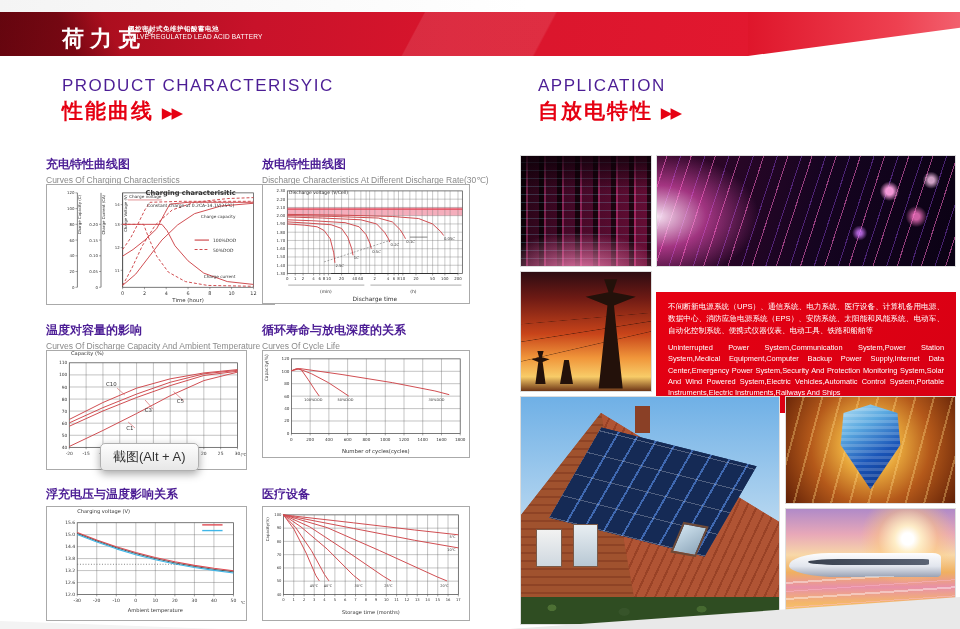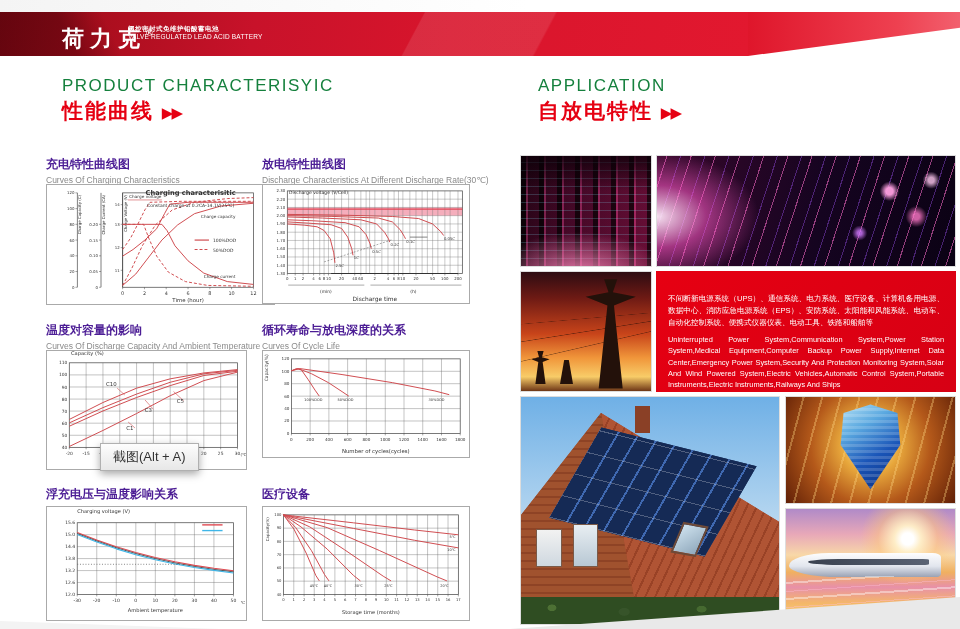--- a/index.html
+++ b/index.html
@@ -15,21 +15,21 @@
                linear-gradient(64deg,rgba(70,0,8,.45) 0 10%,transparent 16%);}
   .banner-taper{left:748px;top:12px;width:212px;height:44px;
     clip-path:polygon(0 0,100% 0,100% 36%,0 100%);
     background:linear-gradient(90deg,#df162b,#ee4050 70%,#f2606e);}
   .logo{left:62px;top:20px;color:#fff;font-size:22px;font-weight:bold;letter-spacing:6px;line-height:26px;z-index:3;}
   .logo sup{font-size:9px;letter-spacing:0;vertical-align:10px;}
   .tagline{left:128px;top:25px;color:#fff;z-index:3;}
   .tg-cn{font-size:6.5px;font-weight:bold;letter-spacing:.5px;line-height:8px;}
   .tg-en{font-size:6.5px;letter-spacing:.2px;line-height:8px;}
   
-  .head-en{font-size:17px;color:#15803d;letter-spacing:1.5px;}
+  .head-en{font-size:17px;color:#4c1d95;letter-spacing:1.5px;}
   .head-cn{font-size:21px;font-weight:bold;color:#e60012;margin-top:1px;letter-spacing:2px;}
   .arr{font-size:15px;letter-spacing:-2px;}
   
   .cn-t{font-size:12px;font-weight:bold;color:#4c1d95;}
   .en-t{font-size:8.5px;color:#8a8a8a;margin-top:2px;}
   .cbox{border:1px solid #aaa;background:#fff;box-sizing:border-box;}
   .cbox svg{width:100%;height:100%;display:block;font-family:"DejaVu Sans",sans-serif;}
   
   .ph{border:1px solid #ddd;box-sizing:border-box;overflow:hidden;}
   .ph>div{position:absolute;}
@@ -83,26 +83,26 @@
     radial-gradient(circle at 72% 26%,#ffffff 0 4%,rgba(255,240,200,.95) 9%,rgba(255,200,120,.45) 20%,transparent 32%),
     linear-gradient(to bottom,#b08ac8 0,#e8a8b8 22%,#f8d8a8 40%,#f0b060 55%,#e890a8 68%,#f4b868 82%,#f8d890 100%);}
   .train{left:2%;top:38%;width:90%;height:21%;
     background:linear-gradient(#fdfdfd,#e2e6ee 55%,#9aa2b4);
     border-radius:48% 10% 6% 60% / 95% 30% 22% 85%;}
   .train::after{content:"";position:absolute;left:12%;top:28%;width:80%;height:22%;
     background:linear-gradient(90deg,#39414f,#5a6374);border-radius:40% 8% 8% 40%/90% 30% 30% 90%;}
   .streaks{left:0;bottom:0;width:100%;height:42%;opacity:.75;
     background:repeating-linear-gradient(176deg,transparent 0 6px,rgba(255,255,255,.55) 6px 8px,transparent 8px 15px,rgba(255,190,220,.5) 15px 16px);}
   
-  .appbox{background:linear-gradient(135deg,#e60012,#d70014);color:#fff;padding:22px 12px;box-sizing:border-box;}
+  .appbox{background:linear-gradient(135deg,#e60012,#d70014);color:#fff;padding:9px 12px;box-sizing:border-box;margin-top:21px;}
   .app-cn{margin:0 0 6px 0;font-size:7.6px;line-height:1.55;text-align:justify;}
   .app-en{margin:0;font-size:7.4px;line-height:1.5;text-align:justify;}
   
   .tooltip{left:100px;top:443px;z-index:9;padding:4px 12px;font-size:13px;color:#333;
-    background:linear-gradient(#fdfdfd,#e7e7e7);border:1px solid #b0b0b0;border-radius:0;
+    background:linear-gradient(#fdfdfd,#e7e7e7);border:1px solid #b0b0b0;border-radius:5px;
     box-shadow:0 3px 8px rgba(0,0,0,.35);}
   
   .wedge-br{right:0;bottom:0;width:450px;height:32px;clip-path:polygon(100% 0,100% 100%,0 100%);background:#e9e9e9;}
   .wedge-bl{left:0;bottom:0;width:220px;height:8px;clip-path:polygon(0 0,100% 100%,0 100%);background:#f3f3f3;}
 </style>
 </head>
 <body>
 
 <div class="page">
 

